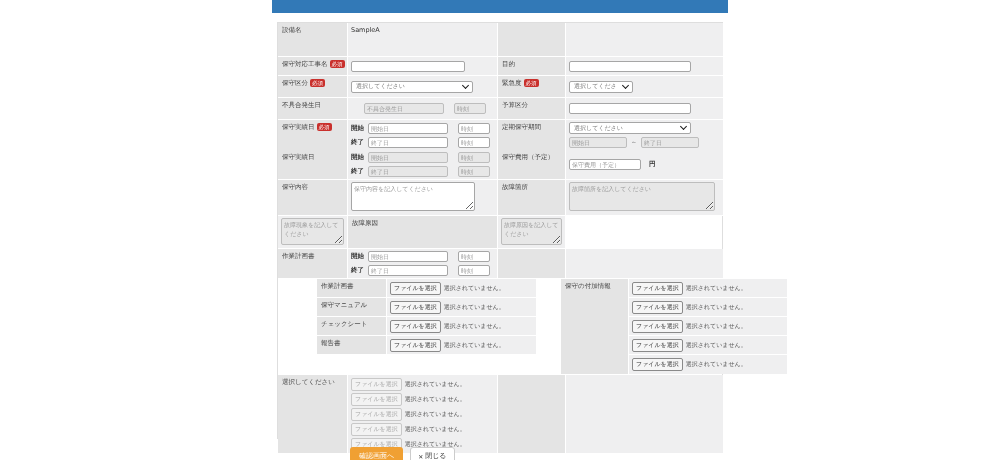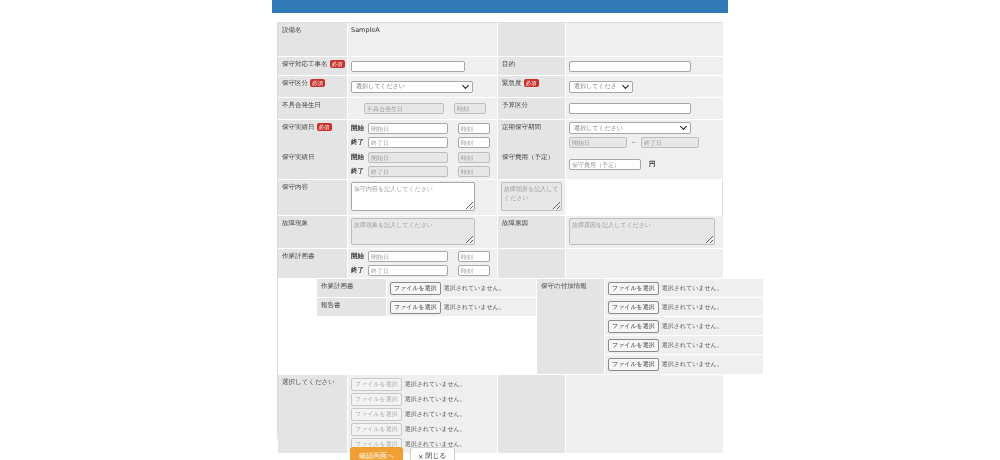--- a/index.html
+++ b/index.html
@@ -33,21 +33,21 @@
     color:#333; padding:2px; font-family:inherit; resize:both; }
   .ta::placeholder { color:#999; font-size:6px; }
   .ta.dis { background:#e7e7e7; border-color:#bdbdbd; }
   .filewrap { display:flex; align-items:center; gap:3px; }
   .fbtn { display:inline-block; border:1px solid #8a8a8a; border-radius:2px; background:#f6f6f6;
     font-size:6px; color:#333; padding:1px 3px; white-space:nowrap; cursor:pointer; }
   .ftext { font-size:6px; color:#555; white-space:nowrap; }
   .fdis .fbtn { color:#a8a8a8; border-color:#c8c8c8; background:#f3f3f3; cursor:default; }
   .filesec { display:grid; grid-template-columns:220px 226px;padding-left:39px; }
   .fs-left .frow2 { display:grid; grid-template-columns:70px 150px; }
-  .fs-right { display:grid; grid-template-columns:68px 158px; }
+  .fs-right { display:grid; grid-template-columns:68px 158px;margin-left:24px; }
   .fs-right .rlist { display:flex; flex-direction:column; }
   .rfile { background:#efeff0; border-bottom:1px solid #fff; padding:3px 3px; height:19px; }
   .btnrow { display:flex; gap:7px; margin:8px 0 0 78px; align-items:flex-start; }
   .btn-orange { background:#f0a033; color:#fff; border:none; border-radius:3px;
     font-size:7px; padding:4px 9px; font-family:inherit; cursor:pointer; }
   .btn-close { background:#fff; color:#333; border:1px solid #ccc; border-radius:3px;
     font-size:7px; padding:3px 7px; font-family:inherit; cursor:pointer; display:flex; align-items:center; gap:2px; }
   .xicon { font-weight:bold; font-size:6px; }
   .panelfoot { height:10px; background:#f4f4f5; margin-top:6px; }
 </style>
@@ -163,27 +163,27 @@
         <input class="inp" style="width: 72px;" placeholder="保守費用（予定）">
         <span style="font-size:6.5px;font-weight:bold;color:#333;margin-left:8px">円</span>
       </div>
     </div>
 
     <div class="frow" style="height:36px">
       <div class="lcell"><span>保守内容</span></div>
       <div class="fcell">
           <textarea class="ta" style="width: 124px; height: 29px;" placeholder="保守内容を記入してください"></textarea>
         </div>
+      <div class="lcell"><span>故障箇所</span></div>
       <div class="fcell">
           <textarea class="ta dis" style="width: 146px; height: 29px;" placeholder="故障箇所を記入してください"></textarea>
         </div>
     </div>
 
     <div class="frow" style="height:33px">
-      <div class="lcell"><span>故障現象</span></div>
       <div class="fcell">
           <textarea class="ta dis" style="width: 124px; height: 27px;" placeholder="故障現象を記入してください"></textarea>
         </div>
       <div class="lcell"><span>故障原因</span></div>
       <div class="fcell">
           <textarea class="ta dis" style="width: 146px; height: 27px;" placeholder="故障原因を記入してください"></textarea>
         </div>
     </div>
 
     <div class="frow" style="height:30px">
@@ -203,20 +203,38 @@
         </div>
       </div>
       <div class="lcell"></div>
       <div class="fcell"></div>
     </div>
 
     <div class="filesec" style="height:96px">
       <div class="fs-left">
         <div class="frow2" style="height:19px">
           <div class="lcell"><span>作業計画書</span></div>
+          <div class="fcell center">
+              <div class="filewrap">
+                <span class="fbtn">ファイルを選択</span>
+                <span class="ftext">選択されていません。</span>
+              </div>
+            </div>
+        </div>
+        <div class="frow2" style="height:19px">
+          <div class="lcell"><span>保守マニュアル</span></div>
+          <div class="fcell center">
+              <div class="filewrap">
+                <span class="fbtn">ファイルを選択</span>
+                <span class="ftext">選択されていません。</span>
+              </div>
+            </div>
+        </div>
+        <div class="frow2" style="height:19px">
+          <div class="lcell"><span>チェックシート</span></div>
           <div class="fcell center">
               <div class="filewrap">
                 <span class="fbtn">ファイルを選択</span>
                 <span class="ftext">選択されていません。</span>
               </div>
             </div>
         </div>
         <div class="frow2" style="height:19px">
           <div class="lcell"><span>報告書</span></div>
           <div class="fcell center">

